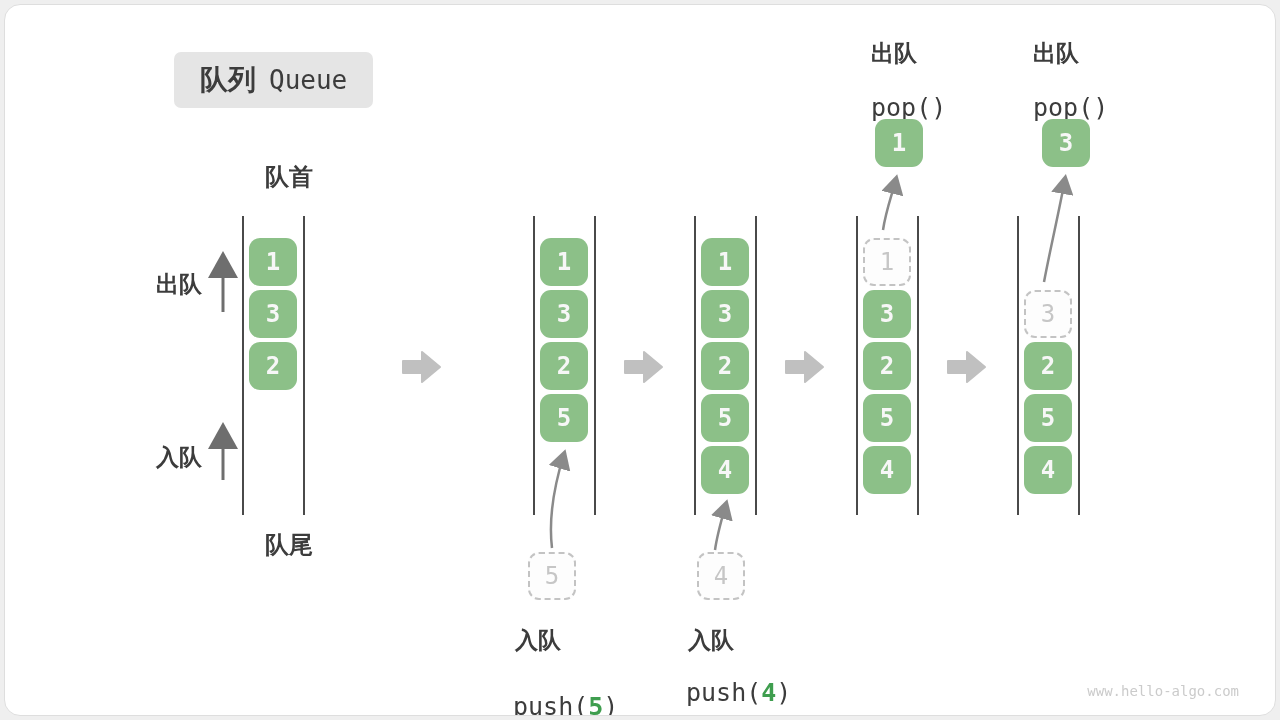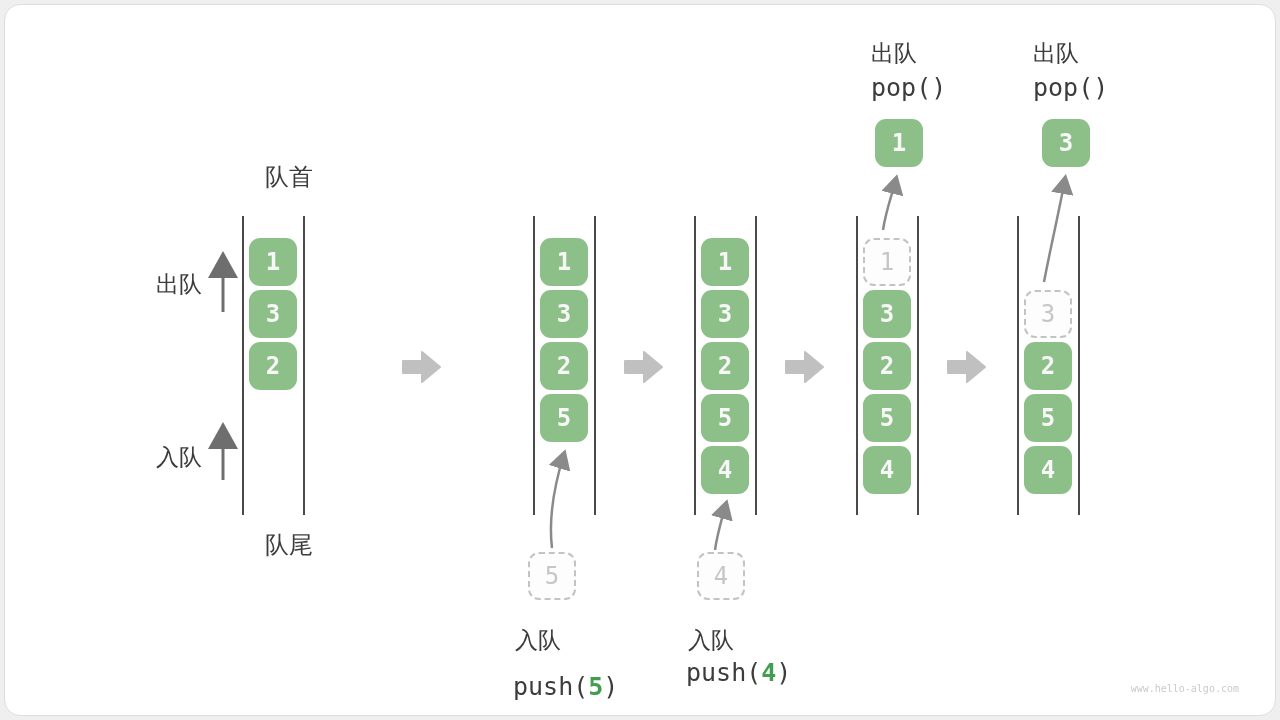--- a/index.html
+++ b/index.html
@@ -12,42 +12,46 @@
   html,body{width:1280px;height:720px;background:#EFEFEF;font-family:"Liberation Sans",sans-serif;}
   #canvas{position:absolute;left:4px;top:4px;width:1272px;height:712px;background:#FFFFFF;
           border:1px solid #DEDEDE;border-radius:16px;overflow:hidden;}
   .abs{position:absolute;}
   
   .title-box{left:169px;top:47px;height:56px;padding:0 26px;background:var(--title-bg);
              border-radius:7px;display:inline-flex;align-items:center;gap:13px;}
   .title-zh{font-size:28px;font-weight:bold;color:var(--text-dark);}
   .title-en{font-family:"DejaVu Sans Mono",monospace;font-size:26px;color:var(--text-dark);}
   
-  .zh-label{font-size:24px;font-weight:normal;color:var(--text-dark);}
+  .zh-label{font-size:24px;font-weight:bold;color:var(--text-dark);}
   .zh-label.small{font-size:23px;}
-  .mono-label{font-family:"DejaVu Sans Mono",monospace;font-size:25px;color:var(--text-dark);}
+  .mono-label{font-family:"DejaVu Sans Mono",monospace;font-size:25px;color:var(--text-dark);margin-top:20px;}
   .mono-label .arg{color:var(--accent-green);font-weight:bold;}
   .center80{width:80px;text-align:right;}
   
   .wall{width:1.5px;height:299px;top:211px;background:var(--line);}
   
   .cell{width:48px;height:48px;border-radius:11px;background:var(--cell-green);
         color:var(--cell-text);font-family:"DejaVu Sans Mono",monospace;font-size:24px;
         font-weight:600;line-height:48px;text-align:center;}
   .cell.dashed{background:#FDFDFD;border:2px dashed var(--dashed-border);
                color:var(--dashed-text);line-height:44px;font-weight:normal;}
   
   #overlay{left:0;top:0;width:1280px;height:720px;pointer-events:none;}
-  .watermark{font-family:"DejaVu Sans Mono",monospace;font-size:10px;color:var(--watermark);}
+  .watermark{font-family:"DejaVu Sans Mono",monospace;font-size:14px;color:var(--watermark);}
 </style>
 </head>
 <body>
 
 <div id="canvas">
 
+  <div class="abs title-box">
+    <span class="title-zh">队列</span>
+    <span class="title-en">Queue</span>
+  </div>
 
   <div class="abs zh-label center80" style="left:228px;top:156px">队首</div>
   <div class="abs zh-label center80" style="left:228px;top:524px">队尾</div>
 
   <div class="abs zh-label small" style="left:151px;top:264px">出队</div>
   <div class="abs zh-label small" style="left:151px;top:437px">入队</div>
 
   <div class="abs wall" style="left:237px"></div>
   <div class="abs wall" style="left:298px"></div>
   <div class="abs cell" style="left:244px;top:233px">1</div>

